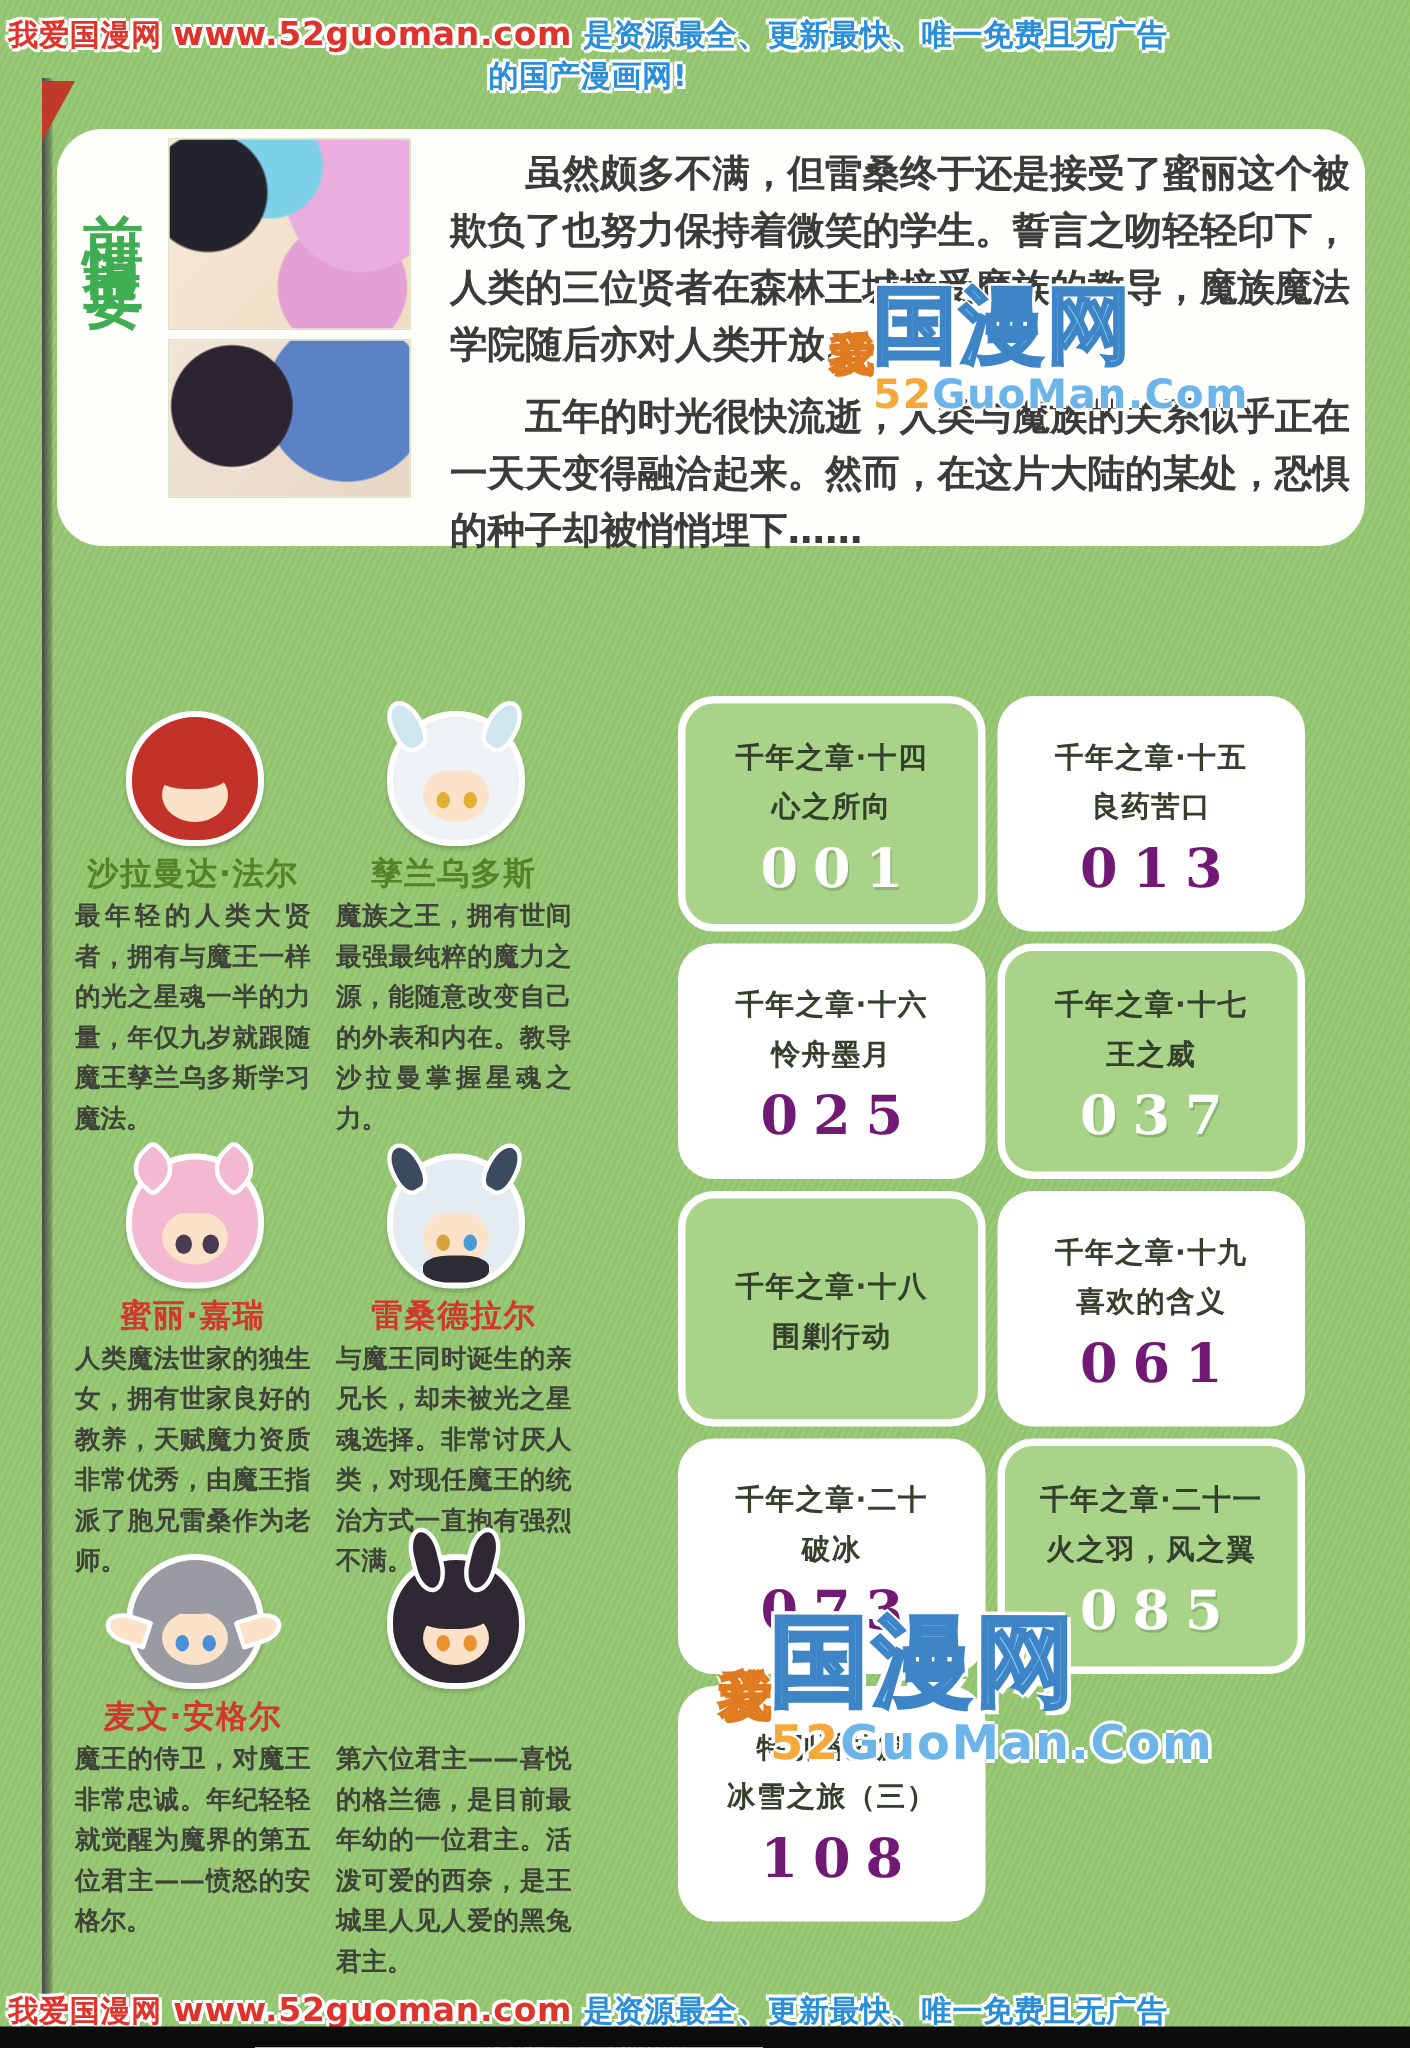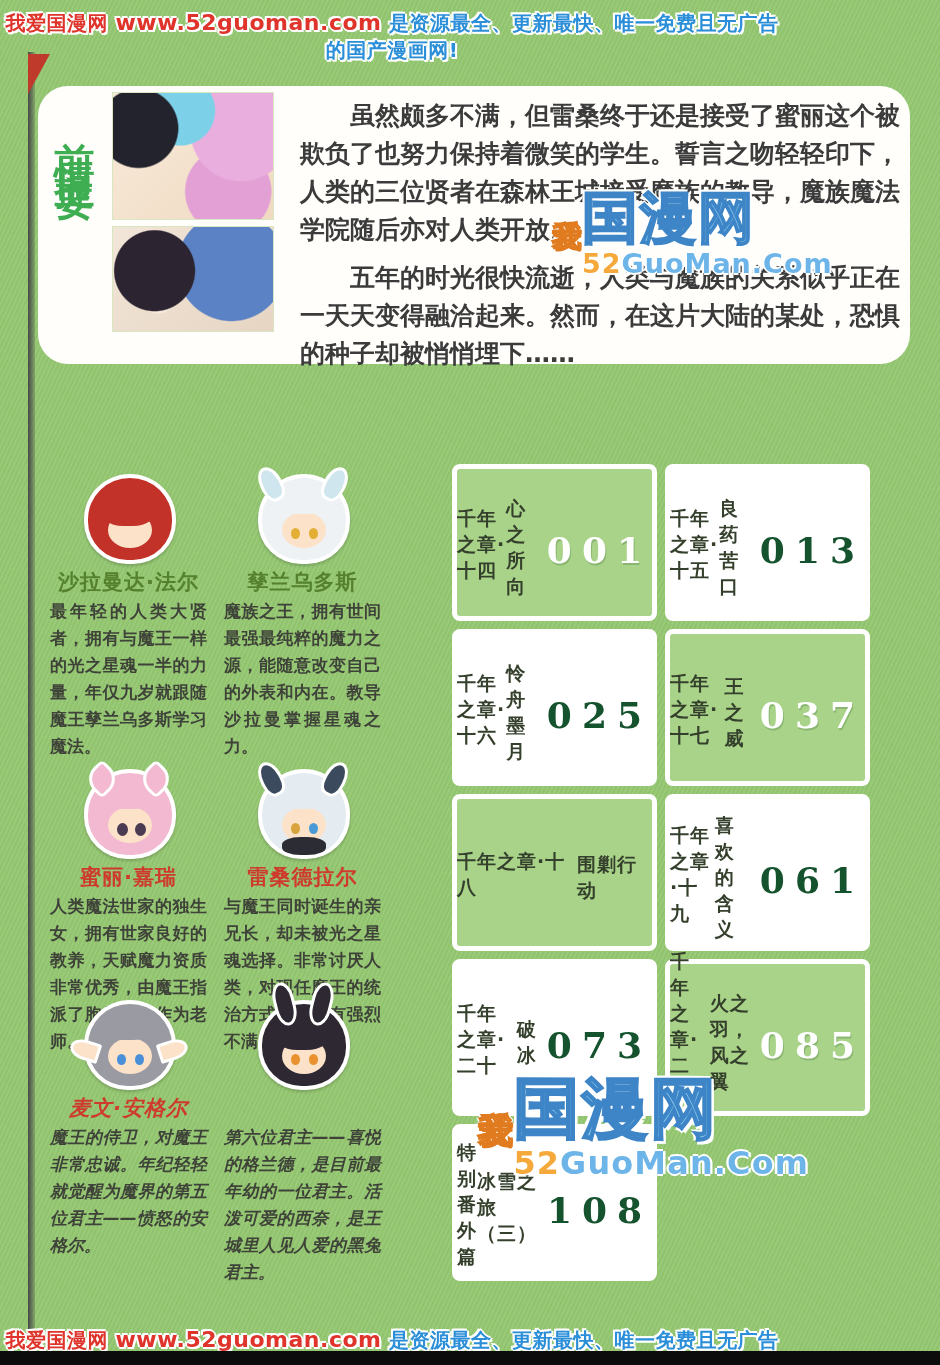--- a/index.html
+++ b/index.html
@@ -60,21 +60,21 @@
     -webkit-text-stroke:2px #3d85c6; letter-spacing:2px;
     text-shadow:-3px 0 0 #fff,3px 0 0 #fff,0 -3px 0 #fff,0 3px 0 #fff,3px 3px 0 #fff,-3px -3px 0 #fff; }
   .wm-sub { font-size:27px; font-weight:900; letter-spacing:1px; margin-top:2px;
     text-shadow:-2px 0 0 #fff,2px 0 0 #fff,0 -2px 0 #fff,0 2px 0 #fff; }
   .wm-num { color:#f5a93b; } .wm-rest { color:#6db5e8; }
   .wm.first { left:552px; top:190px; }
   .wm.second { left:478px; top:1076px; transform:scale(1.18); transform-origin:top left; }
 
   
   .char-row { position:absolute; left:50px; width:340px; display:flex; gap:17px; }
-  .char-row.r1 { top:470px; } .char-row.r2 { top:765px; } .char-row.r3 { top:996px;font-style:italic; }
+  .char-row.r1 { top:470px; } .char-row.r2 { top:765px; } .char-row.r3 { top:1032px; }
   .char-cell { width:157px; display:flex; flex-direction:column; }
   .char-name { height:26px; text-align:center; font-size:21px; font-weight:900; letter-spacing:1px; }
   .char-name.green { color:#55812d; } .char-name.red { color:#cf3a2e; }
   .char-desc { margin-top:4px; font-size:17px; line-height:27px; font-weight:700; color:#3e4238; text-align:justify; }
 
   
   .av { position:relative; width:110px; height:98px; margin:0 auto; }
   .av .hair { position:absolute; left:10px; top:4px; width:84px; height:82px;
     background:var(--hair); border:4px solid #fff; border-radius:50% 50% 47% 47%;
     box-shadow:0 2px 3px rgba(0,0,0,0.18); }
@@ -107,30 +107,30 @@
   .av5 { --hair:#9a9aa2; } .av5 .eye { background:#4a90d8; }
   .av6 { --hair:#2e2833; } .av6 .fringe { height:40px; }
   .av6 .eye.l { background:#e8912e; } .av6 .eye.r { background:#e8912e; }
 
   
   .toc-title { position:absolute; left:452px; top:400px; width:418px; text-align:center;
     font-size:42px; font-weight:900; color:#fff; white-space:pre;
     letter-spacing:8px; word-spacing:26px; text-shadow:0 1px 2px rgba(90,140,80,0.35); }
   .toc-grid { position:absolute; left:452px; top:464px; width:418px;
     display:grid; grid-template-columns:205px 205px; grid-auto-rows:157px; gap:8px; }
-  .card { box-sizing:border-box; border-radius:8px; display:flex; 
+  .card { box-sizing:border-box; border-radius:24px; display:flex; flex-direction:column;
     align-items:center; justify-content:center; padding-top:4px; }
   .card.green { background:#a9d389; border:5px solid #fff; }
   .card.white { background:#ffffff; border:5px solid #fff; }
   .card-t1, .card-t2 { font-size:19px; font-weight:900; color:#35402c; letter-spacing:1px; }
   .card-t2 { margin-top:7px; }
   .card-num { margin-top:10px; font-family:"DejaVu Serif","Liberation Serif",serif;
     font-size:36px; font-weight:700; letter-spacing:10px; text-indent:10px; line-height:1; }
   .card.green .card-num { color:#fff; text-shadow:1px 2px 0 rgba(80,130,70,0.35); }
-  .card.white .card-num { color:#14532d; }
+  .card.white .card-num { color:#701a75; }
 </style>
 </head>
 <body>
 
 <div class="page">
 
   <div class="edge-left"></div>
   <div class="corner-red"></div>
 
   <div class="banner top">

